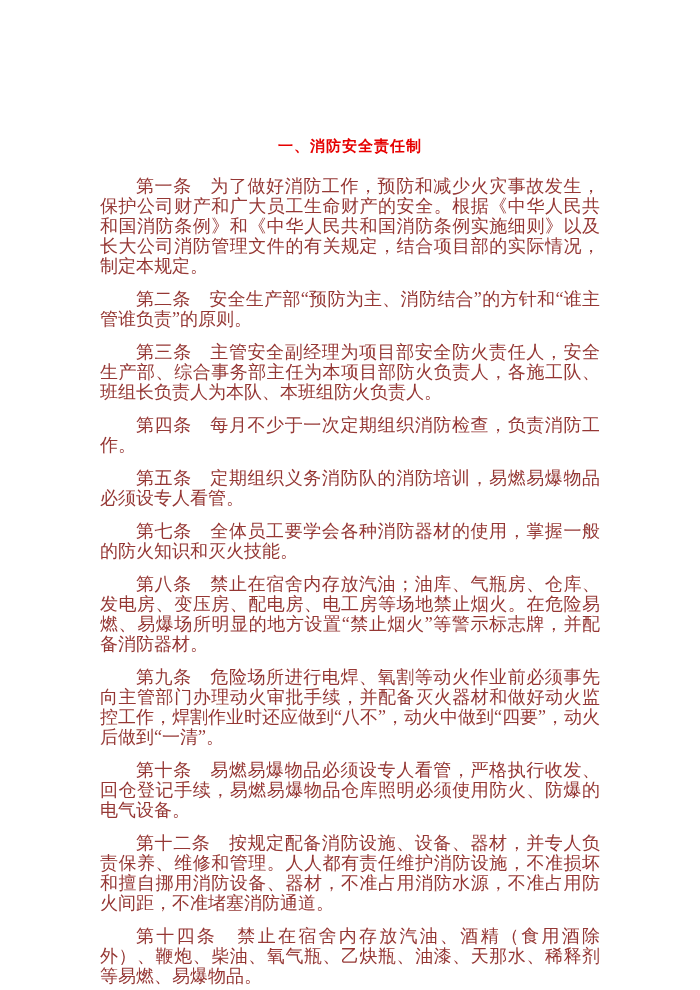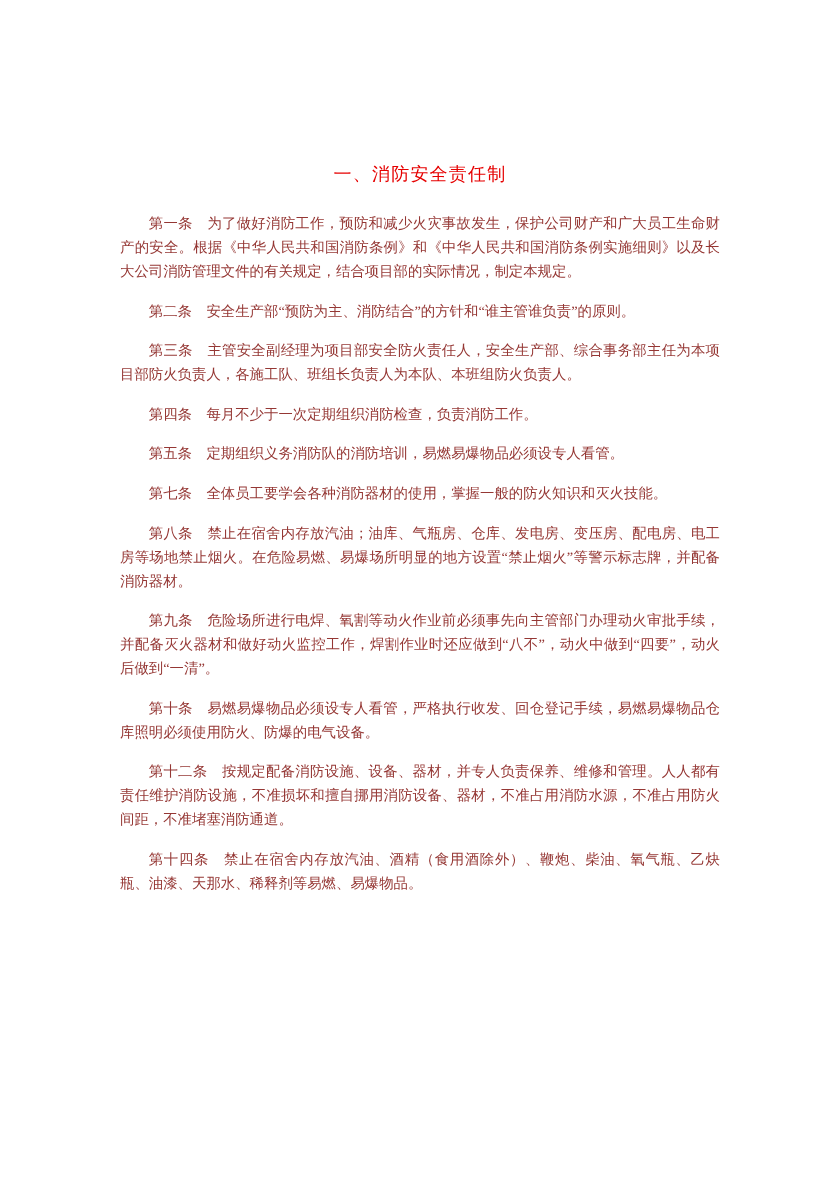--- a/index.html
+++ b/index.html
@@ -14,29 +14,29 @@
       background: #ffffff;
       box-sizing: border-box;
       padding: 136px 100px 0 100px;
       font-family: "Liberation Serif", "DejaVu Serif", serif;
       --title-color: #e60000;
       --text-color: #953734;
       overflow: hidden;
     }
     .doc-title {
       font-size: 15px;
-      font-weight: normal;
+      font-weight: bold;
       text-align: center;
       color: var(--title-color);
       margin: 0 0 20px 0;
       letter-spacing: 1px;
       line-height: 20px;
     }
     .para {
-      font-size: 12px;
+      font-size: 18px;
       line-height: 20px;
       color: var(--text-color);
       margin: 0 0 13px 0;
       text-indent: 2em;
       text-align: justify;
       word-break: break-all;
       overflow-wrap: anywhere;
     }
   </style>
 </head>

